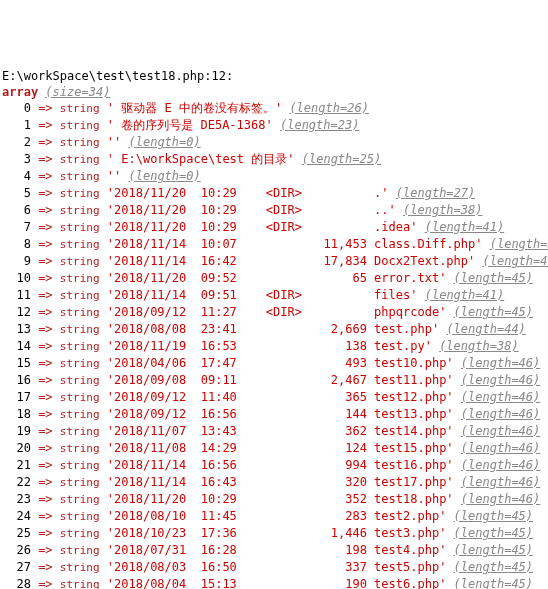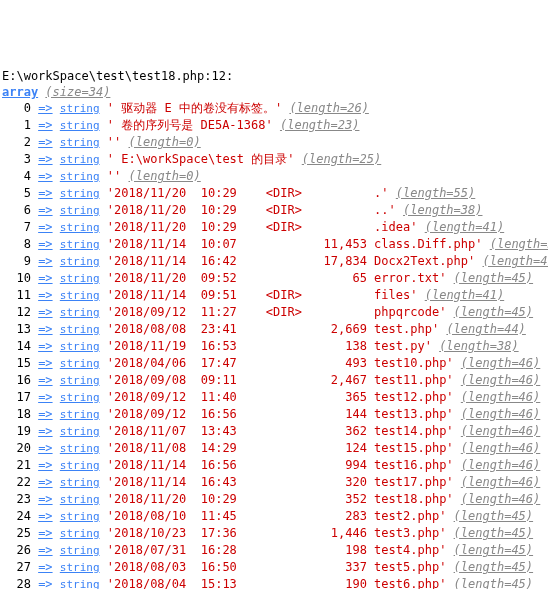--- a/index.html
+++ b/index.html
@@ -8,39 +8,39 @@
     background:#fff;
     font-family:Consolas,Menlo,monospace;
     font-size:12px;
     line-height:16px;
     color:#000;
     white-space:pre;
     padding:4px 2px;
     box-sizing:border-box;
     overflow:hidden;
   }
-  .blue{color:#3b82f6;text-decoration:underline;}
+  .blue{color:#b91c1c;}
   .red{color:#cc0000;}
   .gray{color:#888;font-style:italic;text-decoration:underline;}
   b{font-weight:700;}
   small{font-size:11px;}
 </style>
 </head>
 <body>
 
 
 
 <div id="out"><span>E:\workSpace\test\test18.php:12:</span>
 <b class="blue">array</b> <span class="gray">(size=34)</span>
    0 <span class="blue">=&gt;</span> <span class="blue"><small>string</small></span> <span class="red">' 驱动器 E 中的卷没有标签。'</span> <span class="gray">(length=26)</span>
    1 <span class="blue">=&gt;</span> <span class="blue"><small>string</small></span> <span class="red">' 卷的序列号是 DE5A-1368'</span> <span class="gray">(length=23)</span>
    2 <span class="blue">=&gt;</span> <span class="blue"><small>string</small></span> <span class="red">''</span> <span class="gray">(length=0)</span>
    3 <span class="blue">=&gt;</span> <span class="blue"><small>string</small></span> <span class="red">' E:\workSpace\test 的目录'</span> <span class="gray">(length=25)</span>
    4 <span class="blue">=&gt;</span> <span class="blue"><small>string</small></span> <span class="red">''</span> <span class="gray">(length=0)</span>
-   5 <span class="blue">=&gt;</span> <span class="blue"><small>string</small></span> <span class="red">'2018/11/20  10:29    &lt;DIR&gt;          .'</span> <span class="gray">(length=55)</span>
+   5 <span class="blue">=&gt;</span> <span class="blue"><small>string</small></span> <span class="red">'2018/11/20  10:29    &lt;DIR&gt;          .'</span> <span class="gray">(length=27)</span>
    6 <span class="blue">=&gt;</span> <span class="blue"><small>string</small></span> <span class="red">'2018/11/20  10:29    &lt;DIR&gt;          ..'</span> <span class="gray">(length=38)</span>
    7 <span class="blue">=&gt;</span> <span class="blue"><small>string</small></span> <span class="red">'2018/11/20  10:29    &lt;DIR&gt;          .idea'</span> <span class="gray">(length=41)</span>
    8 <span class="blue">=&gt;</span> <span class="blue"><small>string</small></span> <span class="red">'2018/11/14  10:07            11,453 class.Diff.php'</span> <span class="gray">(length=50)</span>
    9 <span class="blue">=&gt;</span> <span class="blue"><small>string</small></span> <span class="red">'2018/11/14  16:42            17,834 Docx2Text.php'</span> <span class="gray">(length=49)</span>
   10 <span class="blue">=&gt;</span> <span class="blue"><small>string</small></span> <span class="red">'2018/11/20  09:52                65 error.txt'</span> <span class="gray">(length=45)</span>
   11 <span class="blue">=&gt;</span> <span class="blue"><small>string</small></span> <span class="red">'2018/11/14  09:51    &lt;DIR&gt;          files'</span> <span class="gray">(length=41)</span>
   12 <span class="blue">=&gt;</span> <span class="blue"><small>string</small></span> <span class="red">'2018/09/12  11:27    &lt;DIR&gt;          phpqrcode'</span> <span class="gray">(length=45)</span>
   13 <span class="blue">=&gt;</span> <span class="blue"><small>string</small></span> <span class="red">'2018/08/08  23:41             2,669 test.php'</span> <span class="gray">(length=44)</span>
   14 <span class="blue">=&gt;</span> <span class="blue"><small>string</small></span> <span class="red">'2018/11/19  16:53               138 test.py'</span> <span class="gray">(length=38)</span>
   15 <span class="blue">=&gt;</span> <span class="blue"><small>string</small></span> <span class="red">'2018/04/06  17:47               493 test10.php'</span> <span class="gray">(length=46)</span>

